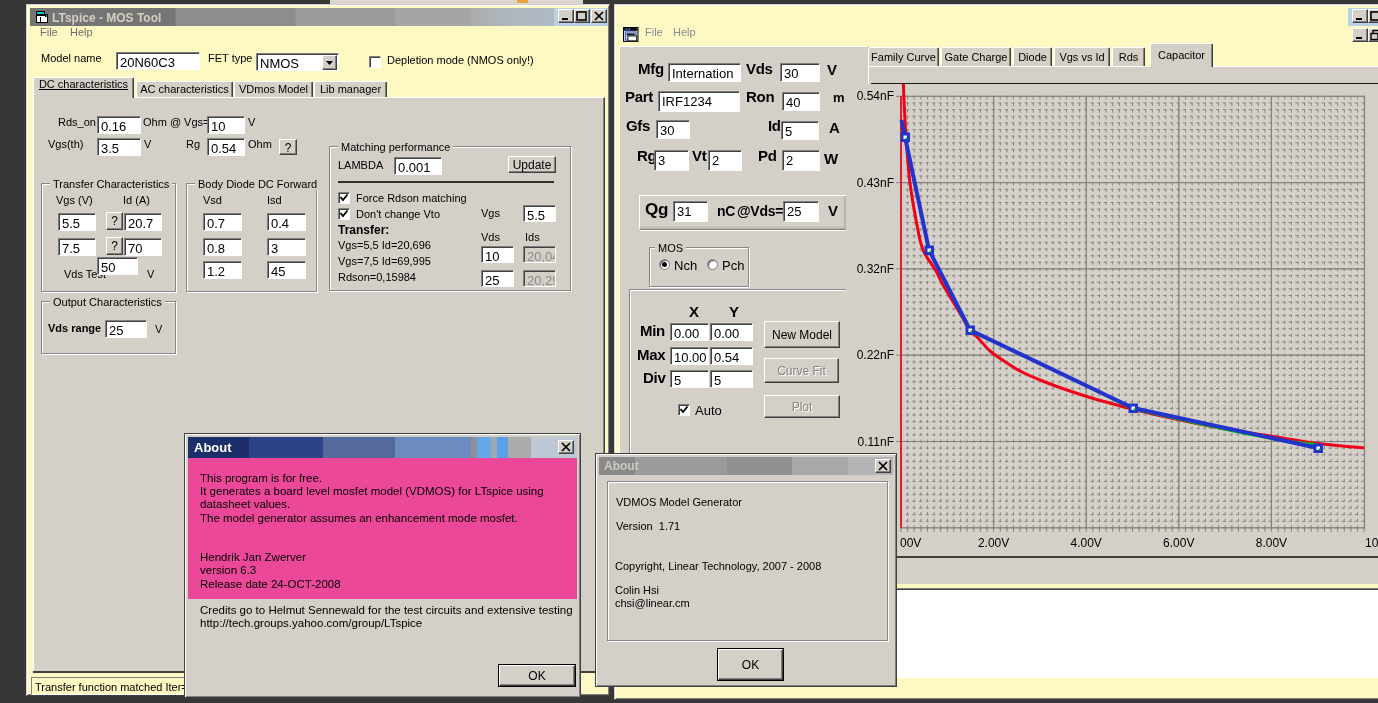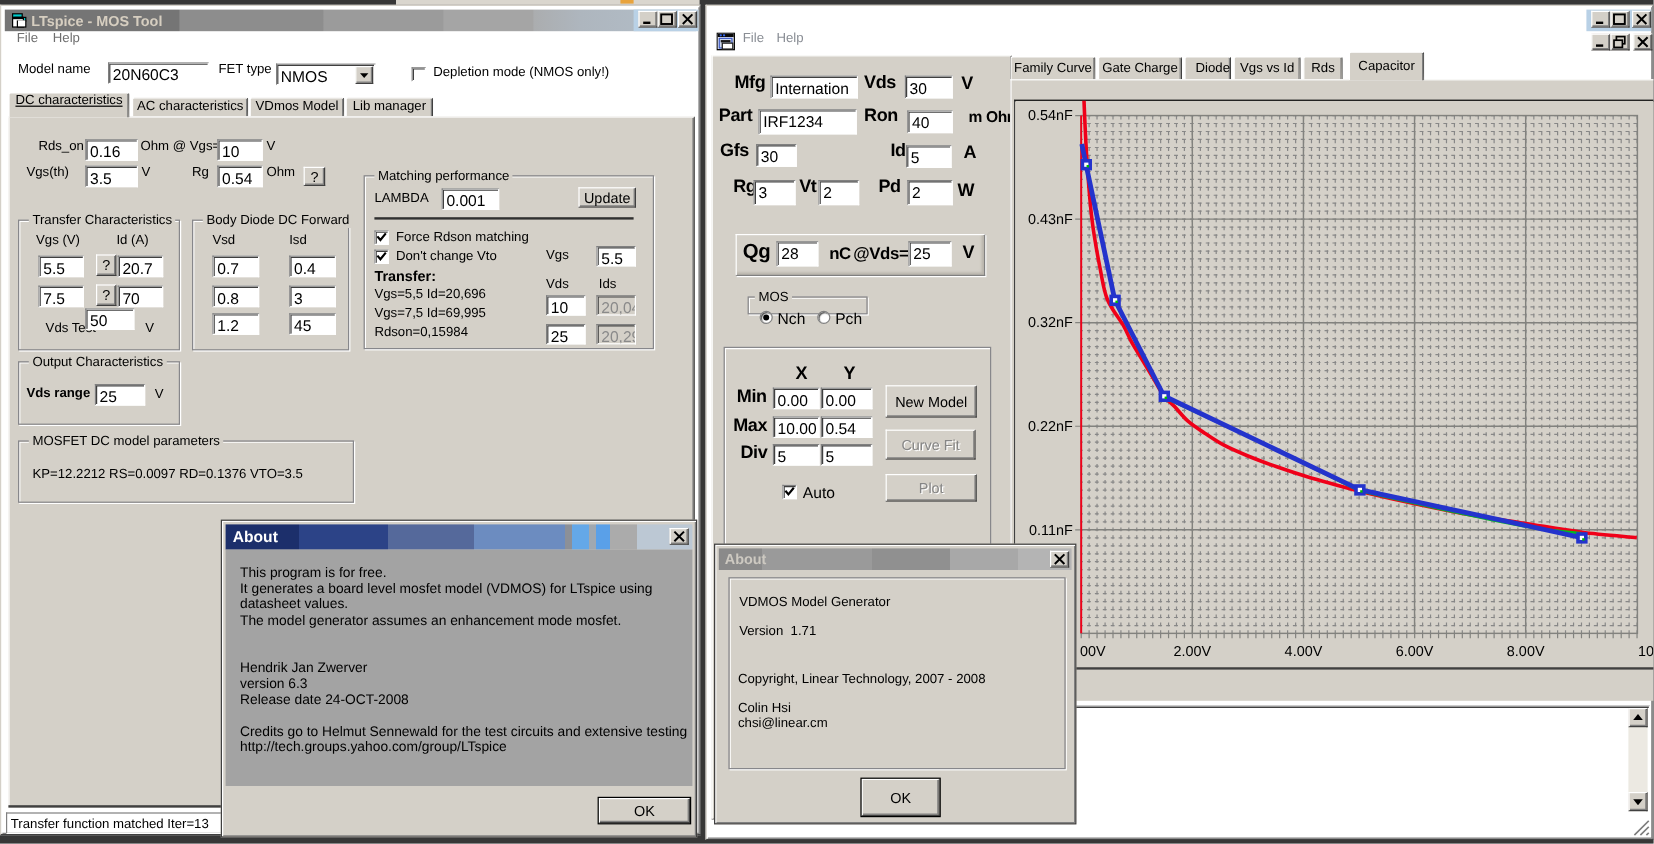--- a/index.html
+++ b/index.html
@@ -1,16 +1,16 @@
 <!DOCTYPE html>
 <html><head><meta charset="utf-8"><style>
 *{margin:0;padding:0;box-sizing:border-box;}
 html,body{width:1378px;height:703px;overflow:hidden;}
 body{background:#373737;font-family:"Liberation Sans",sans-serif;font-size:12px;color:#000;position:relative;}
-.win{position:absolute;background:#ffffff;border:1px solid;border-color:#d4d0c8 #404040 #404040 #d4d0c8;box-shadow:inset 1px 1px 0 #fff,inset -1px -1px 0 #808080;}
+.win{position:absolute;background:#fef9c3;border:1px solid;border-color:#d4d0c8 #404040 #404040 #d4d0c8;box-shadow:inset 1px 1px 0 #fff,inset -1px -1px 0 #808080;margin-left:26px;}
 .tbar{position:absolute;left:3px;right:3px;top:3px;height:18px;background:linear-gradient(90deg,#757575 0px,#757575 145px,#8d8d8d 146px,#8d8d8d 265px,#9b9b9b 266px,#9b9b9b 365px,#a5a5a5 366px,#a5a5a5 440px,#abadaf 441px,#aeb6be 480px,#b3bfca 100%);}
 .tbar .cap{position:absolute;left:22px;top:2.5px;font-size:12px;font-weight:bold;color:#d6cec0;letter-spacing:0px;}
 .wbtn{position:absolute;width:16px;height:14px;background:#d4d0c8;border:1px solid;border-color:#fff #404040 #404040 #fff;box-shadow:inset -1px -1px 0 #808080;}
 .wbtn svg{position:absolute;left:0;top:0;}
 .halo{position:absolute;background:#b9d1e6;}
 .menu{position:absolute;font-size:11px;color:#6f6f6f;}
 .tb{position:absolute;background:#fff;border:1px solid;border-color:#808080 #fff #fff #808080;box-shadow:inset 1px 1px 0 #404040;font-size:13px;padding:2px 0 0 3px;overflow:hidden;white-space:nowrap;}
 .tb.gray{color:#8a8a8a;background:#d4d0c8;}
 .btn{position:absolute;background:#d4d0c8;border:1px solid;border-color:#fff #404040 #404040 #fff;box-shadow:inset -1px -1px 0 #808080;text-align:center;font-size:12px;}
 .btn.dis{color:#868686;text-shadow:1px 1px 0 #fff;}
@@ -150,24 +150,20 @@
     <div class="tb" style="left:151px;top:123px;width:33px;height:17px;">25</div>
     <div class="tb gray" style="left:193px;top:123px;width:33px;height:17px;">20,29</div>
   </div>
 
   <div class="grp" style="left:14px;top:204px;width:135px;height:53px;">
         <span class="lg">Output Characteristics</span>
     <div class="lbl" style="left:6px;top:20px;font-weight:bold;">Vds range</div>
     <div class="tb" style="left:63px;top:18px;width:42px;height:18px;">25</div>
     <div class="lbl" style="left:113px;top:21px;">V</div>
   </div>
-  <div class="grp" style="left:14px;top:270px;width:280px;height:52px;">
-        <span class="lg">MOSFET DC model parameters</span>
-    <div class="lbl" style="left:11px;top:21px;">KP=12.2212 RS=0.0097 RD=0.1376 VTO=3.5</div>
-  </div>
  </div>
  <div style="position:absolute;left:4px;top:672px;width:180px;height:18px;border:1px solid;border-color:#808080 #fff #fff #808080;padding:3px 0 0 3px;font-size:11px;white-space:nowrap;overflow:hidden;z-index:4;">Transfer function matched Iter=13</div>
 </div>
 
 <div class="win" id="w2" style="left:588px;top:4px;width:790px;height:696px;">
  <div class="halo" style="left:733px;top:3px;width:54px;height:18px;"></div>
  <div class="wbtn" style="left:737px;top:4px;">
       <svg width="14" height="12">
         <rect x="3" y="8" width="6" height="2" fill="#000"></rect>
       </svg>
@@ -233,28 +229,28 @@
   <div class="blbl" style="left:17px;top:100px;">Rg</div>
   <div class="tb" style="left:34px;top:103px;width:35px;height:21px;">3</div>
   <div class="blbl" style="left:72px;top:100px;">Vt</div>
   <div class="tb" style="left:88px;top:103px;width:34px;height:21px;">2</div>
   <div class="blbl" style="left:138px;top:100px;">Pd</div>
   <div class="tb" style="left:162px;top:103px;width:38px;height:21px;">2</div>
   <div class="blbl" style="left:204px;top:103px;">W</div>
 
   <div style="position:absolute;left:19px;top:148px;width:208px;height:35px;border:1px solid;border-color:#fff #808080 #808080 #fff;box-shadow:1px 1px 0 #fff,inset -2px -2px 2px #b8b4ac;">
     <div class="blbl" style="left:5px;top:4px;font-size:17px;">Qg</div>
-    <div class="tb" style="left:33px;top:5px;width:35px;height:21px;">28</div>
+    <div class="tb" style="left:33px;top:5px;width:35px;height:21px;">31</div>
     <div class="blbl" style="left:77px;top:7px;font-size:14px;">nC</div>
     <div class="blbl" style="left:97px;top:7px;font-size:14px;">@Vds=</div>
     <div class="tb" style="left:143px;top:5px;width:36px;height:21px;">25</div>
     <div class="blbl" style="left:188px;top:6px;">V</div>
   </div>
 
-  <div class="grp" style="left:29px;top:200px;width:100px;height:15px;">
+  <div class="grp" style="left:29px;top:200px;width:100px;height:40px;">
         <span class="lg" style="font-size:11px;left:5px;">MOS</span>
     <div style="position:absolute;left:9px;top:11px;width:11px;height:11px;border-radius:50%;background:#fff;border:1px solid #808080;box-shadow:inset 1px 1px 1px #555;"></div>
     <div style="position:absolute;left:12px;top:14px;width:5px;height:5px;border-radius:50%;background:#000;"></div>
     <div class="lbl" style="left:24px;top:10px;font-size:13px;">Nch</div>
     <div style="position:absolute;left:57px;top:11px;width:11px;height:11px;border-radius:50%;background:#fff;border:1px solid #808080;box-shadow:inset 1px 1px 1px #555;"></div>
     <div class="lbl" style="left:72px;top:10px;font-size:13px;">Pch</div>
   </div>
 
   <div style="position:absolute;left:9px;top:242px;width:223px;height:170px;border:1px solid #87878b;box-shadow:inset 1px 1px 0 #fff;">
     <div class="blbl" style="left:59px;top:13px;">X</div>
@@ -275,21 +271,21 @@
         </div>
     <div class="lbl" style="left:65px;top:113px;font-size:13px;">Auto</div>
     <div class="btn" style="left:134px;top:31px;width:76px;height:27px;padding-top:6px;">New Model</div>
     <div class="btn dis" style="left:134px;top:68px;width:75px;height:25px;padding-top:5px;">Curve Fit</div>
     <div class="btn dis" style="left:134px;top:105px;width:76px;height:23px;padding-top:4px;">Plot</div>
   </div>
  </div>
 
  <div class="tab" style="left:253px;top:42px;width:71px;height:20px;padding-top:3px;">Family Curve</div>
  <div class="tab" style="left:326px;top:42px;width:70px;height:20px;padding-top:3px;">Gate Charge</div>
- <div class="tab" style="left:398px;top:42px;width:39px;height:20px;padding-top:3px;text-align:right;">Diode</div>
+ <div class="tab" style="left:398px;top:42px;width:39px;height:20px;padding-top:3px;">Diode</div>
  <div class="tab" style="left:439px;top:42px;width:56px;height:20px;padding-top:3px;">Vgs vs Id</div>
  <div class="tab" style="left:497px;top:42px;width:33px;height:20px;padding-top:3px;">Rds</div>
  <div class="tab" style="left:535px;top:38px;width:63px;height:24px;padding-top:5px;z-index:2;">Capacitor</div>
  <div style="position:absolute;left:253px;top:61px;width:536px;height:518px;background:#d4d0c8;border-top:1px solid #fff;border-left:1px solid #fff;z-index:1;"></div>
 
  <div style="position:absolute;left:256px;top:78px;width:533px;height:475px;border-top:2px solid #1a1a1a;border-left:1px solid #404040;border-bottom:2px solid #404040;z-index:3;"></div>
 
  <div style="position:absolute;left:258px;top:583px;width:528px;height:90px;background:#fff;border:1px solid;border-color:#808080 #fff #fff #808080;box-shadow:inset 1px 1px 0 #404040;z-index:2;">
    <div style="position:absolute;right:1px;top:1px;width:16px;height:86px;background:#ece9e2;">
      <div style="position:absolute;left:0;top:0;width:16px;height:16px;background:#d4d0c8;border:1px solid;border-color:#fff #404040 #404040 #fff;box-shadow:inset -1px -1px 0 #808080;"><svg width="14" height="14">
@@ -349,21 +345,21 @@
 
 <div style="position:absolute;left:184px;top:433px;width:397px;height:265px;background:#d4d0c8;border:1px solid #404040;box-shadow:inset 1px 1px 0 #fff,inset -1px -1px 0 #808080;z-index:10;">
  <div style="position:absolute;left:3px;top:3px;right:3px;height:21px;background:linear-gradient(90deg,#1c2f6b 0,#1c2f6b 61px,#2c4387 61px,#2c4387 135px,#55699b 135px,#55699b 207px,#6c8cc0 207px,#6c8cc0 283px,#8c9098 283px,#8c9098 289px,#64a8e8 289px,#64a8e8 303px,#a0a8b0 303px,#a0a8b0 309px,#5aa0e8 309px,#5aa0e8 320px,#ababab 320px,#ababab 343px,#bcc8d4 343px,#bcc8d4 100%);">
    <div style="position:absolute;left:6px;top:3px;font-weight:bold;font-size:13px;color:#fff;">About</div>
    <div class="wbtn" style="right:3px;top:3px;width:16px;height:14px;">
         <svg width="14" height="12">
           <path d="M3,2L11,10M11,2L3,10" stroke="#000" stroke-width="1.7"></path>
         </svg>
       </div>
  </div>
- <div style="position:absolute;left:3px;top:24px;right:3px;height:197px;background:#a3a3a3;font-size:11.5px;line-height:13.2px;white-space:nowrap;">
+ <div style="position:absolute;left:3px;top:24px;right:3px;height:141px;background:#ec4899;font-size:11.5px;line-height:13.2px;white-space:nowrap;">
    <div style="position:absolute;left:12px;top:14px;">This program is for free.<br>It generates a board level mosfet model (VDMOS) for LTspice using<br>datasheet values.<br>The model generator assumes an enhancement mode mosfet.<br><br><br>Hendrik Jan Zwerver<br>version 6.3<br>Release date 24-OCT-2008<br><br>Credits go to Helmut Sennewald for the test circuits and extensive testing<br>http://tech.groups.yahoo.com/group/LTspice</div>
  </div>
  <div class="btn def" style="left:314px;top:231px;width:76px;height:21px;padding-top:3px;z-index:11;">OK</div>
 </div>
 
 <div style="position:absolute;left:595px;top:453px;width:302px;height:234px;background:#d4d0c8;border:1px solid #404040;box-shadow:inset 1px 1px 0 #fff,inset -1px -1px 0 #808080;z-index:10;">
  <div style="position:absolute;left:3px;top:3px;right:3px;height:18px;background:linear-gradient(90deg,#8a8a8a 0,#8a8a8a 36px,#9a9a9a 36px,#9a9a9a 128px,#909090 128px,#909090 193px,#a8a8a8 193px,#a8a8a8 249px,#b4b4b4 249px,#b4b4b4 100%);">
    <div style="position:absolute;left:5px;top:2px;font-weight:bold;font-size:12px;color:#cdc9c1;">About</div>
    <div class="wbtn" style="right:2px;top:2px;width:16px;height:14px;">
         <svg width="14" height="12">

